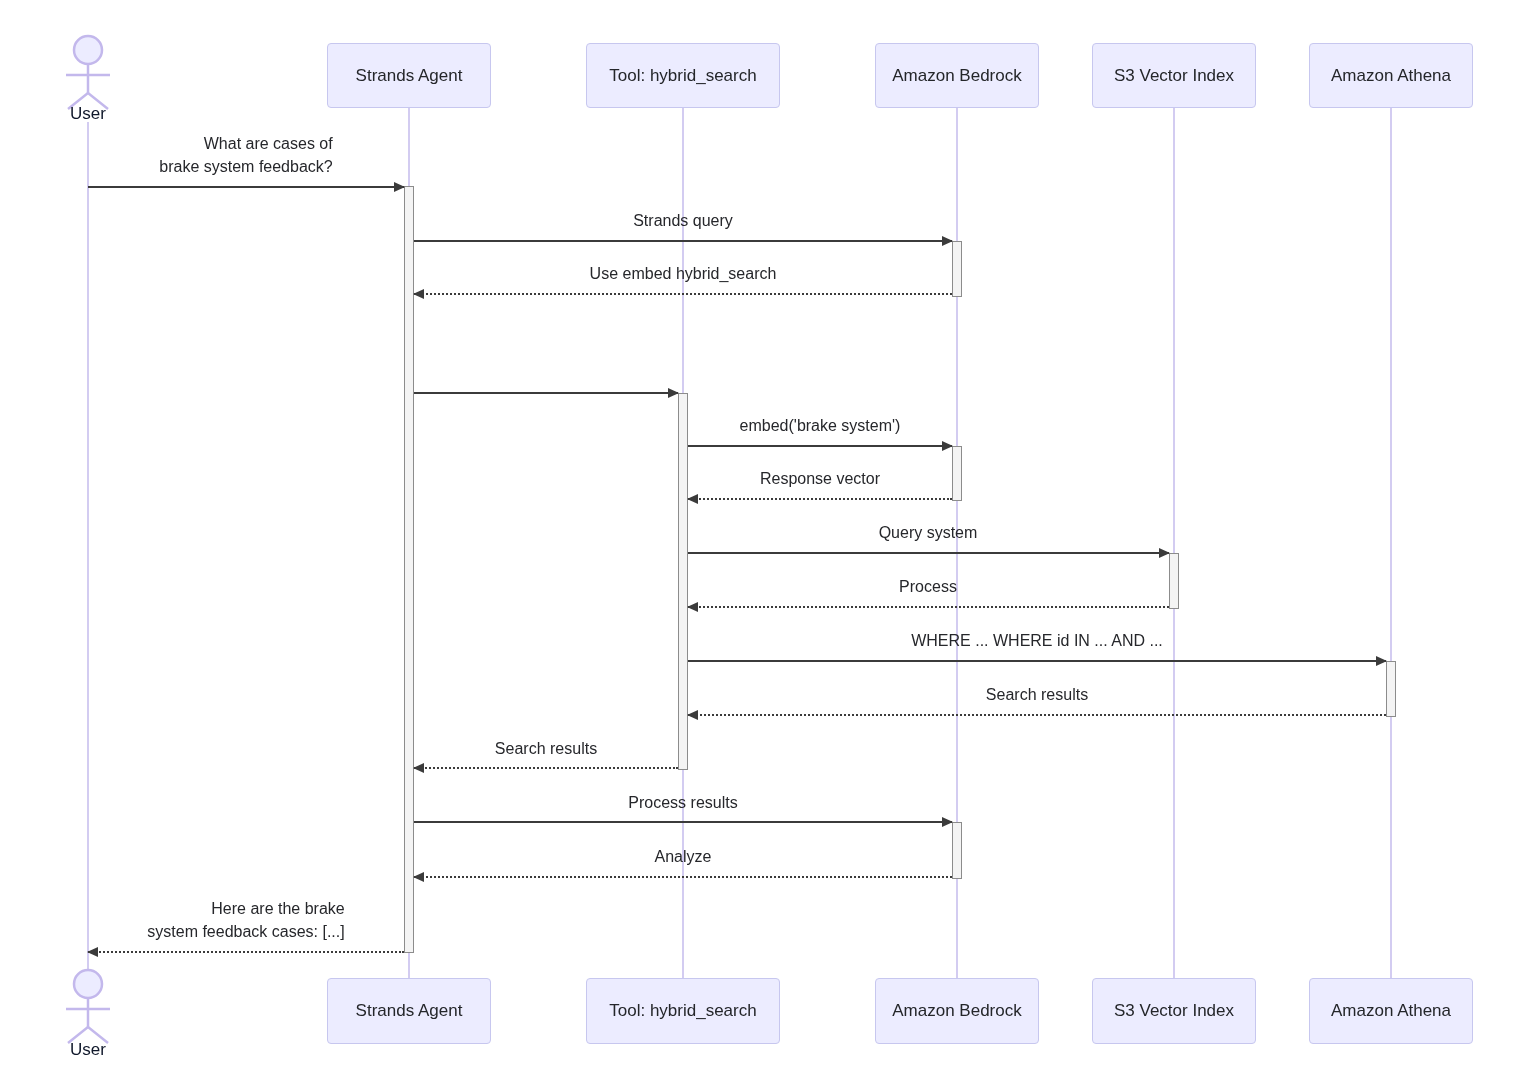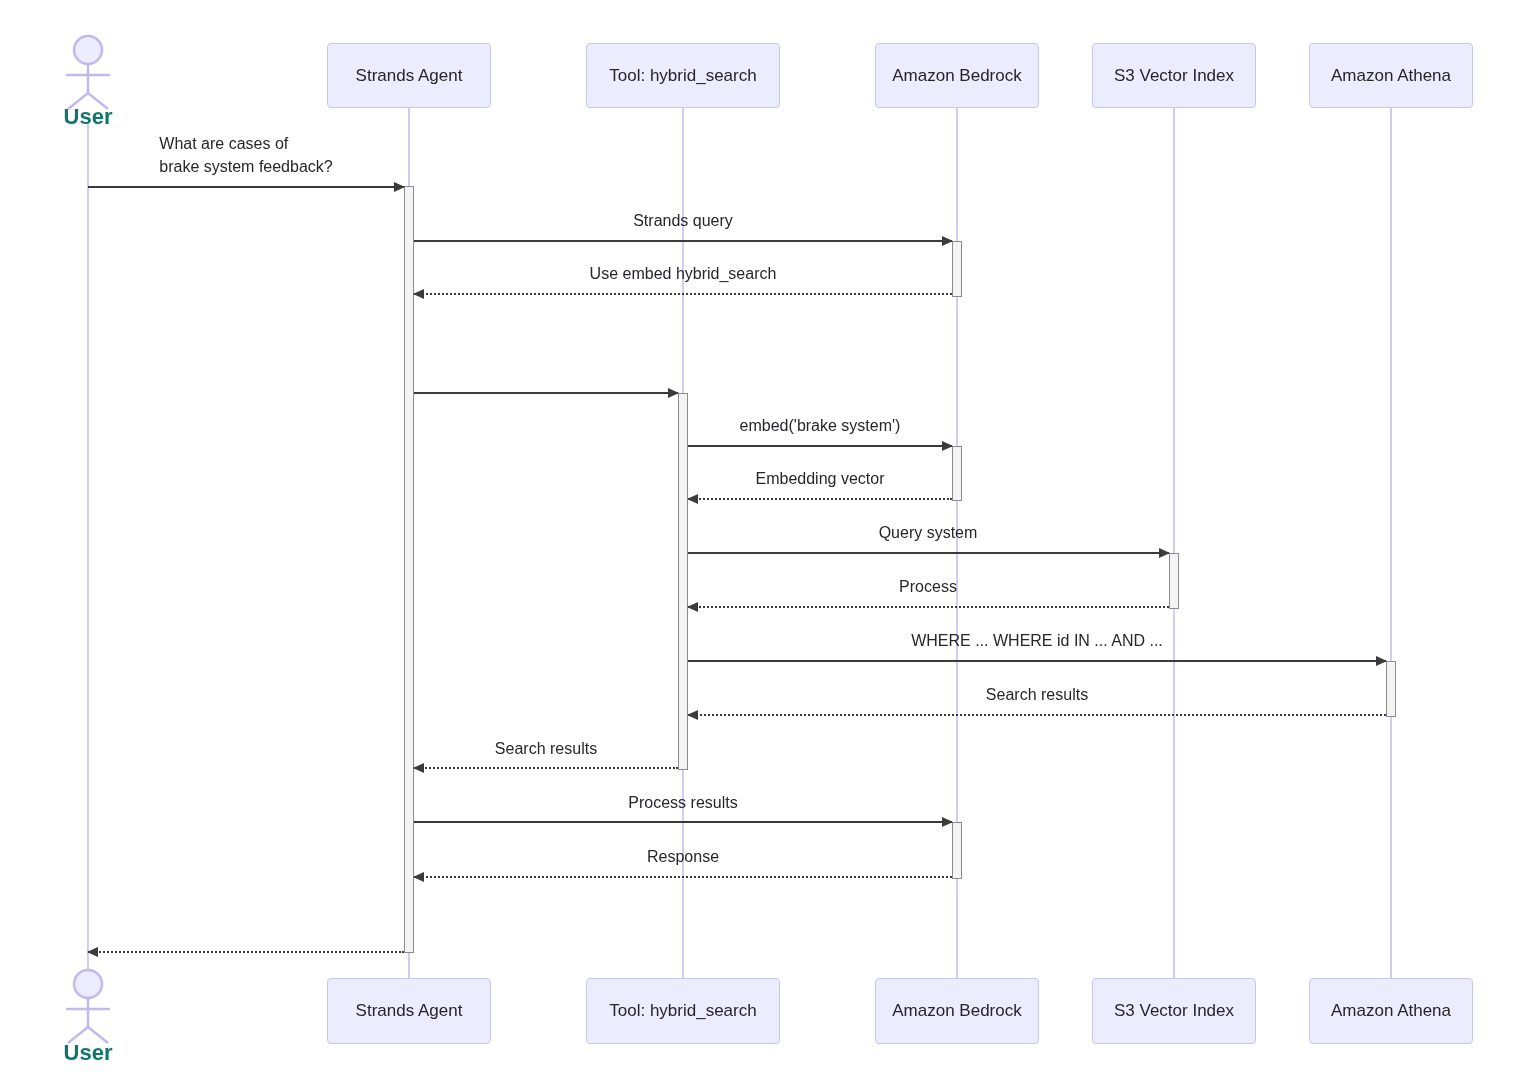--- a/index.html
+++ b/index.html
@@ -45,32 +45,32 @@
     width: 0; height: 0;
     top: -6px;
     border-top: 5px solid transparent;
     border-bottom: 5px solid transparent;
   }
   .arrowhead.right { right: -1px; border-left: 11px solid #3b3b3b; }
   .arrowhead.left  { left: -1px;  border-right: 11px solid #3b3b3b; }
   .msg-label {
     position: absolute;
     transform: translateX(-50%);
-    text-align: left;
+    text-align: right;
     font-size: 16px;
     line-height: 23px;
     color: #26272b;
     white-space: pre-line;
   }
   .actor-label {
     position: absolute;
     transform: translateX(-50%);
-    font-size: 22px;
-    font-weight: 700;
-    color: #0f766e;
+    font-size: 17px;
+    font-weight: 400;
+    color: #0f172a;
   }
   .actor-icon { position: absolute; }
 </style>
 </head>
 <body>
 
 <div class="canvas">
 
   <div class="lifeline" style="left:87px;top:122px;height:848px"></div>
   <div class="lifeline" style="left:408px;top:108px;height:870px"></div>
@@ -130,21 +130,21 @@
 
   <div class="msg-line" style="left:414px;top:392px;width:264px">
     <span class="arrowhead right"></span>
   </div>
 
   <div class="msg-label" style="left:820px;top:414px">embed('brake system')</div>
   <div class="msg-line" style="left:688px;top:445px;width:264px">
     <span class="arrowhead right"></span>
   </div>
 
-  <div class="msg-label" style="left:820px;top:467px">Embedding vector</div>
+  <div class="msg-label" style="left:820px;top:467px">Response vector</div>
   <div class="msg-line dashed" style="left:688px;top:498px;width:264px">
     <span class="arrowhead left"></span>
   </div>
 
   <div class="msg-label" style="left:928px;top:521px">Query system</div>
   <div class="msg-line" style="left:688px;top:552px;width:481px">
     <span class="arrowhead right"></span>
   </div>
 
   <div class="msg-label" style="left:928px;top:575px">Process</div>
@@ -165,25 +165,27 @@
   <div class="msg-label" style="left:546px;top:737px">Search results</div>
   <div class="msg-line dashed" style="left:414px;top:767px;width:264px">
     <span class="arrowhead left"></span>
   </div>
 
   <div class="msg-label" style="left:683px;top:791px">Process results</div>
   <div class="msg-line" style="left:414px;top:821px;width:538px">
     <span class="arrowhead right"></span>
   </div>
 
-  <div class="msg-label" style="left:683px;top:845px">Response</div>
+  <div class="msg-label" style="left:683px;top:845px">Analyze</div>
   <div class="msg-line dashed" style="left:414px;top:876px;width:538px">
     <span class="arrowhead left"></span>
   </div>
 
+  <div class="msg-label" style="left:246px;top:897px">Here are the brake
+system feedback cases: [...]</div>
   <div class="msg-line dashed" style="left:88px;top:951px;width:316px">
     <span class="arrowhead left"></span>
   </div>
 
   <div class="pbox" style="left:327px;top:978px;width:164px;height:66px">
     <span>Strands Agent</span>
   </div>
   <div class="pbox" style="left:586px;top:978px;width:194px;height:66px">
     <span>Tool: hybrid_search</span>
   </div>

